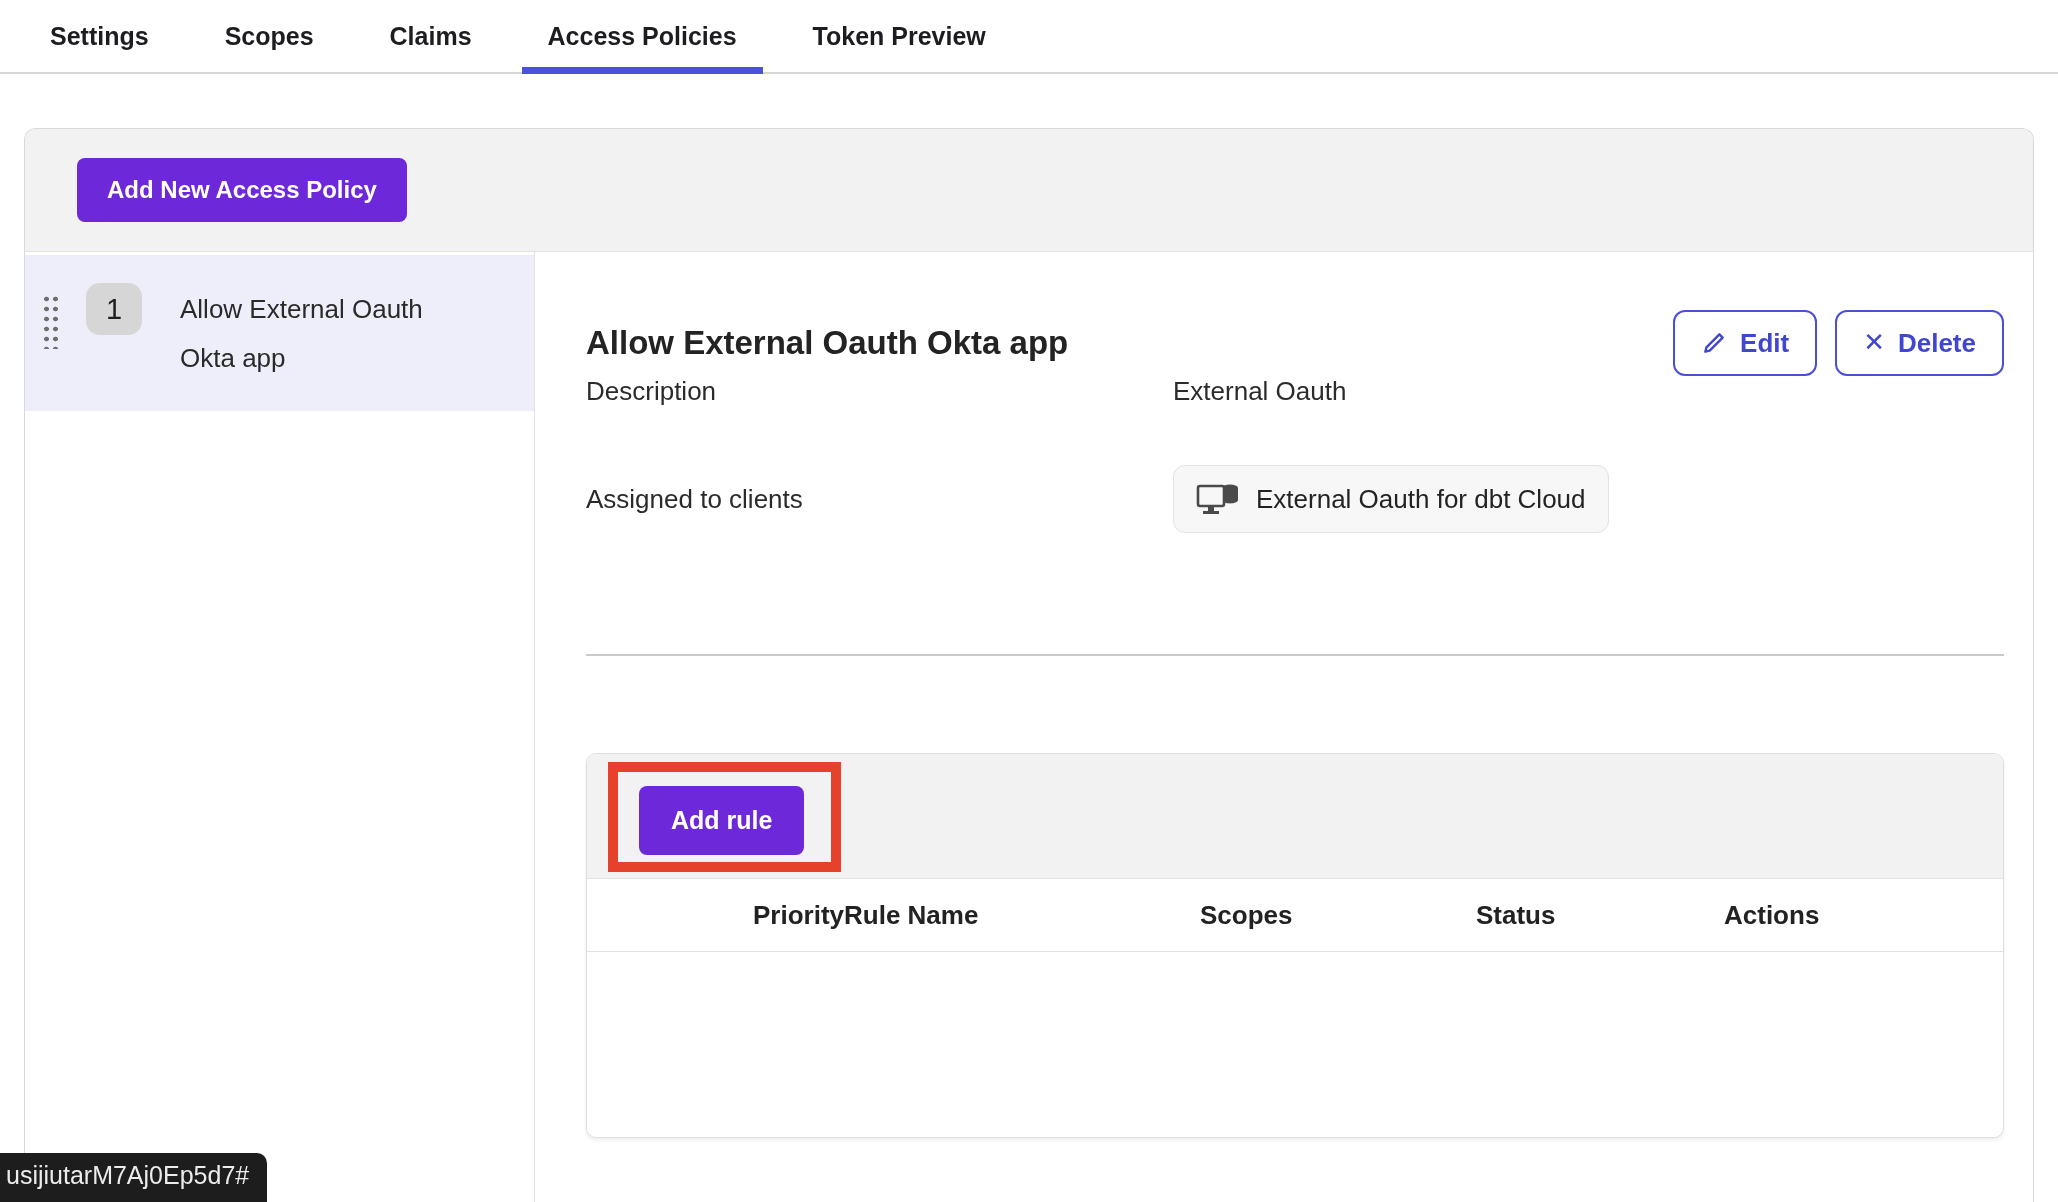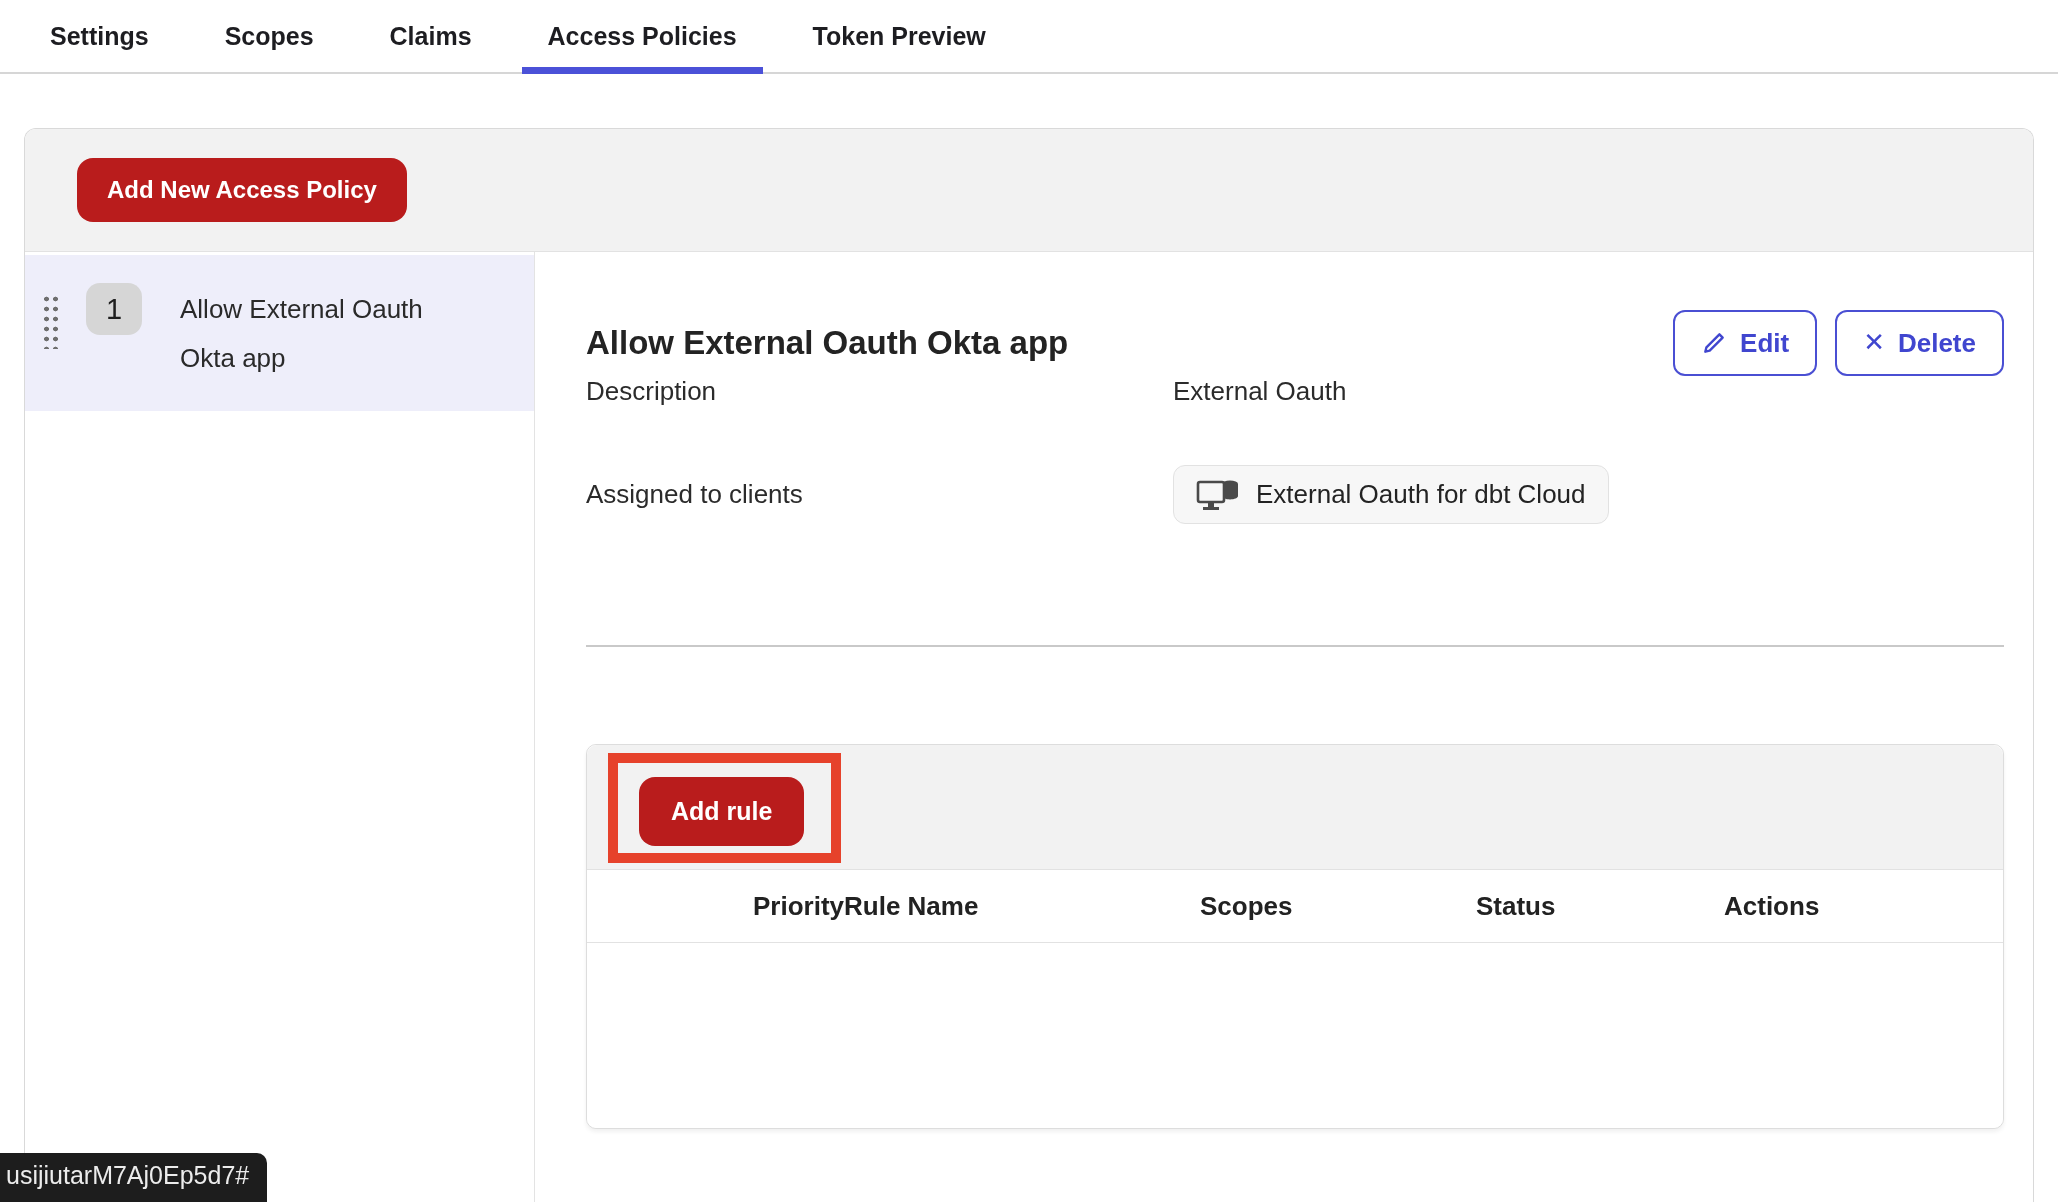--- a/index.html
+++ b/index.html
@@ -28,23 +28,23 @@
     position:absolute;left:24px;top:128px;width:2010px;height:1075px;
     border:1px solid #d9d9d9;border-bottom:none;border-radius:12px 12px 0 0;
     background:#fff;overflow:hidden;box-sizing:border-box;
   }
   .panel-header{
     height:122px;background:#f2f2f2;border-bottom:1px solid #e2e2e2;
     display:flex;align-items:center;padding-left:52px;
   }
   .btn-primary{
     display:inline-flex;align-items:center;justify-content:center;
-    background:#b91c1c;color:#fff;font-weight:700;font-size:24px;
+    background:#6d28d9;color:#fff;font-weight:700;font-size:24px;
     font-family:"Liberation Sans",sans-serif;
-    border:none;border-radius:16px;height:64px;padding:0 30px;cursor:pointer;
+    border:none;border-radius:8px;height:64px;padding:0 30px;cursor:pointer;
   }
   .panel-body{display:flex;height:calc(100% - 123px);}
   
   .sidebar{width:510px;border-right:1px solid #e3e3e3;background:#fff;box-sizing:border-box;padding-top:3px;}
   .policy-item{
     background:#eeeefa;display:flex;align-items:flex-start;
     padding:28px 20px 28px 16px;min-height:145px;box-sizing:border-box;cursor:pointer;
   }
   .drag-handle{
     width:17px;height:56px;margin-top:10px;flex:0 0 auto;cursor:grab;
@@ -72,21 +72,21 @@
   .caret{font-size:19px;transform:translateY(2px);}
   .x-glyph{font-size:26px;font-weight:400;transform:translateY(-1px);}
   .field-row{display:flex;align-items:flex-start;}
   .field-row.r1{}
   .field-row.r2{margin-top:58px;align-items:center;}
   .field-label{width:587px;font-size:26px;color:#2b2b2b;flex:0 0 auto;}
   .field-value{font-size:26px;color:#2b2b2b;}
   .client-chip{
     display:inline-flex;align-items:center;gap:14px;
     background:#f7f7f7;border:1px solid #e2e2e2;border-radius:12px;
-    padding:12px 22px;font-size:26px;color:#232323;cursor:pointer;box-sizing:border-box;height:59px;
+    padding:12px 22px;font-size:26px;color:#232323;cursor:pointer;box-sizing:border-box;height:68px;
   }
   .divider{width:1418px;height:2px;background:#c9c9c9;margin-top:121px;}
   
   .rules-card{
     width:1418px;margin-top:97px;border:1px solid #dddddd;border-radius:10px;
     box-shadow:0 3px 4px rgba(0,0,0,0.06);box-sizing:border-box;background:#fff;
   }
   .rules-header{
     background:#f2f2f2;border-bottom:1px solid #e2e2e2;
     border-radius:10px 10px 0 0;height:124px;position:relative;

